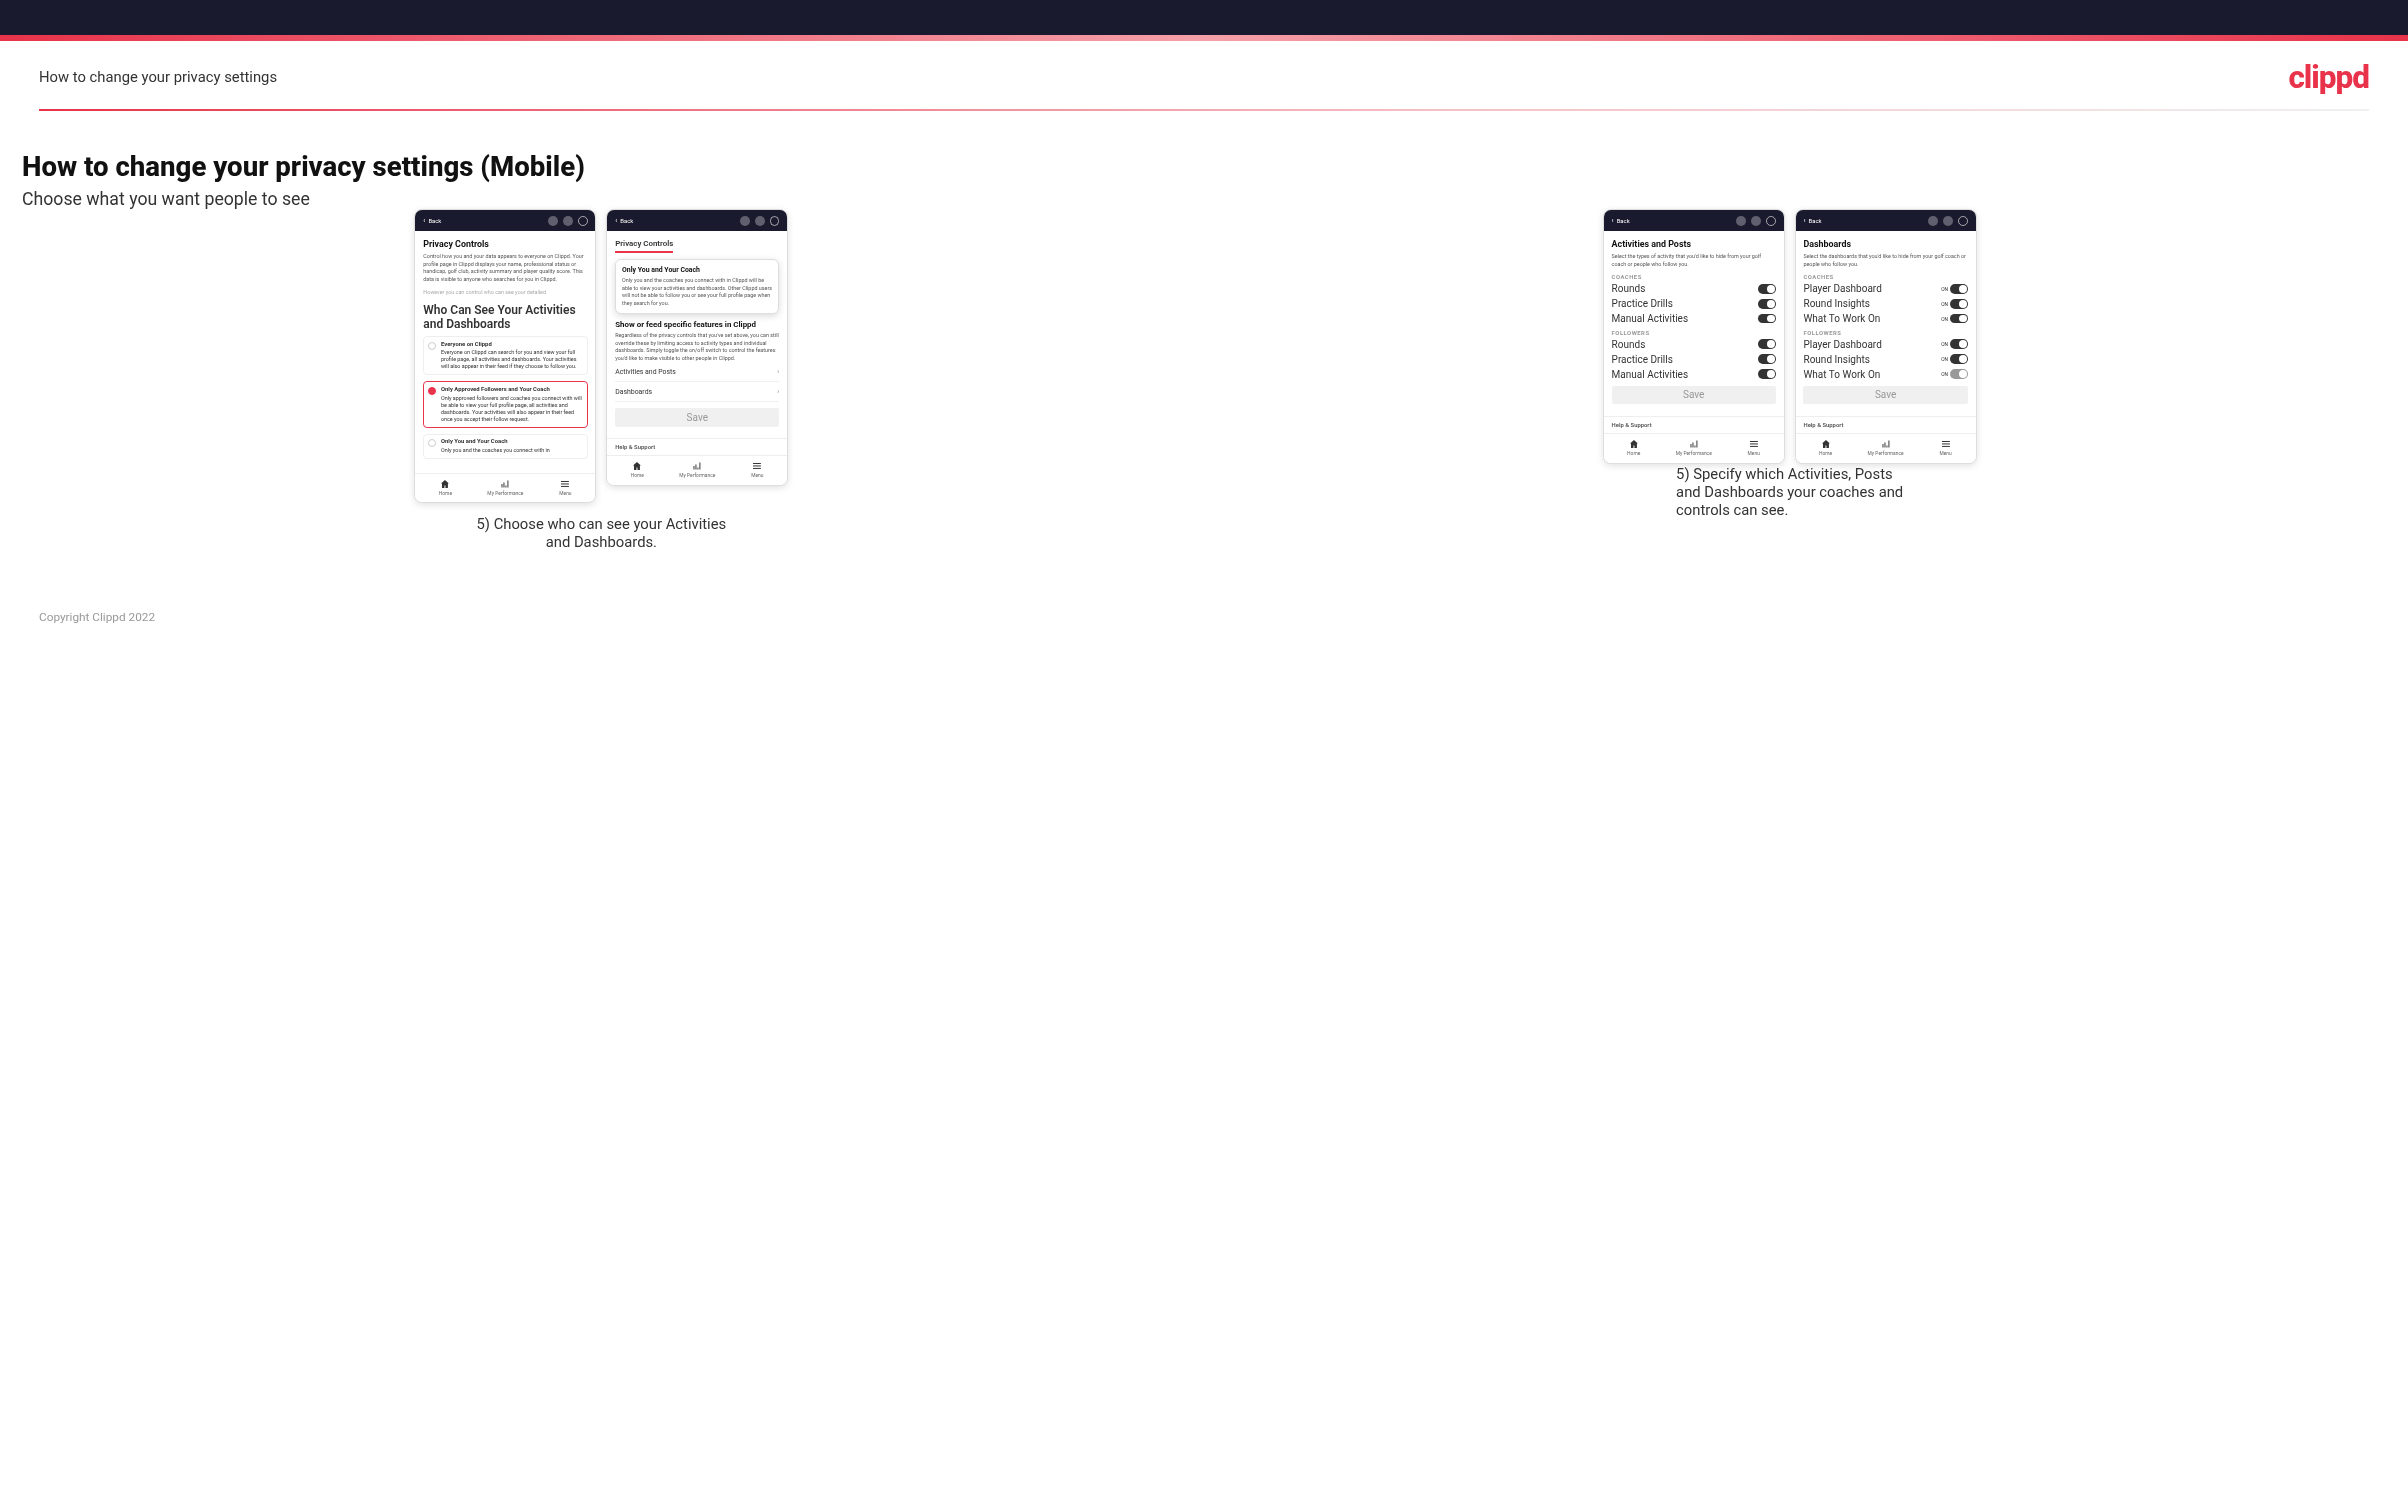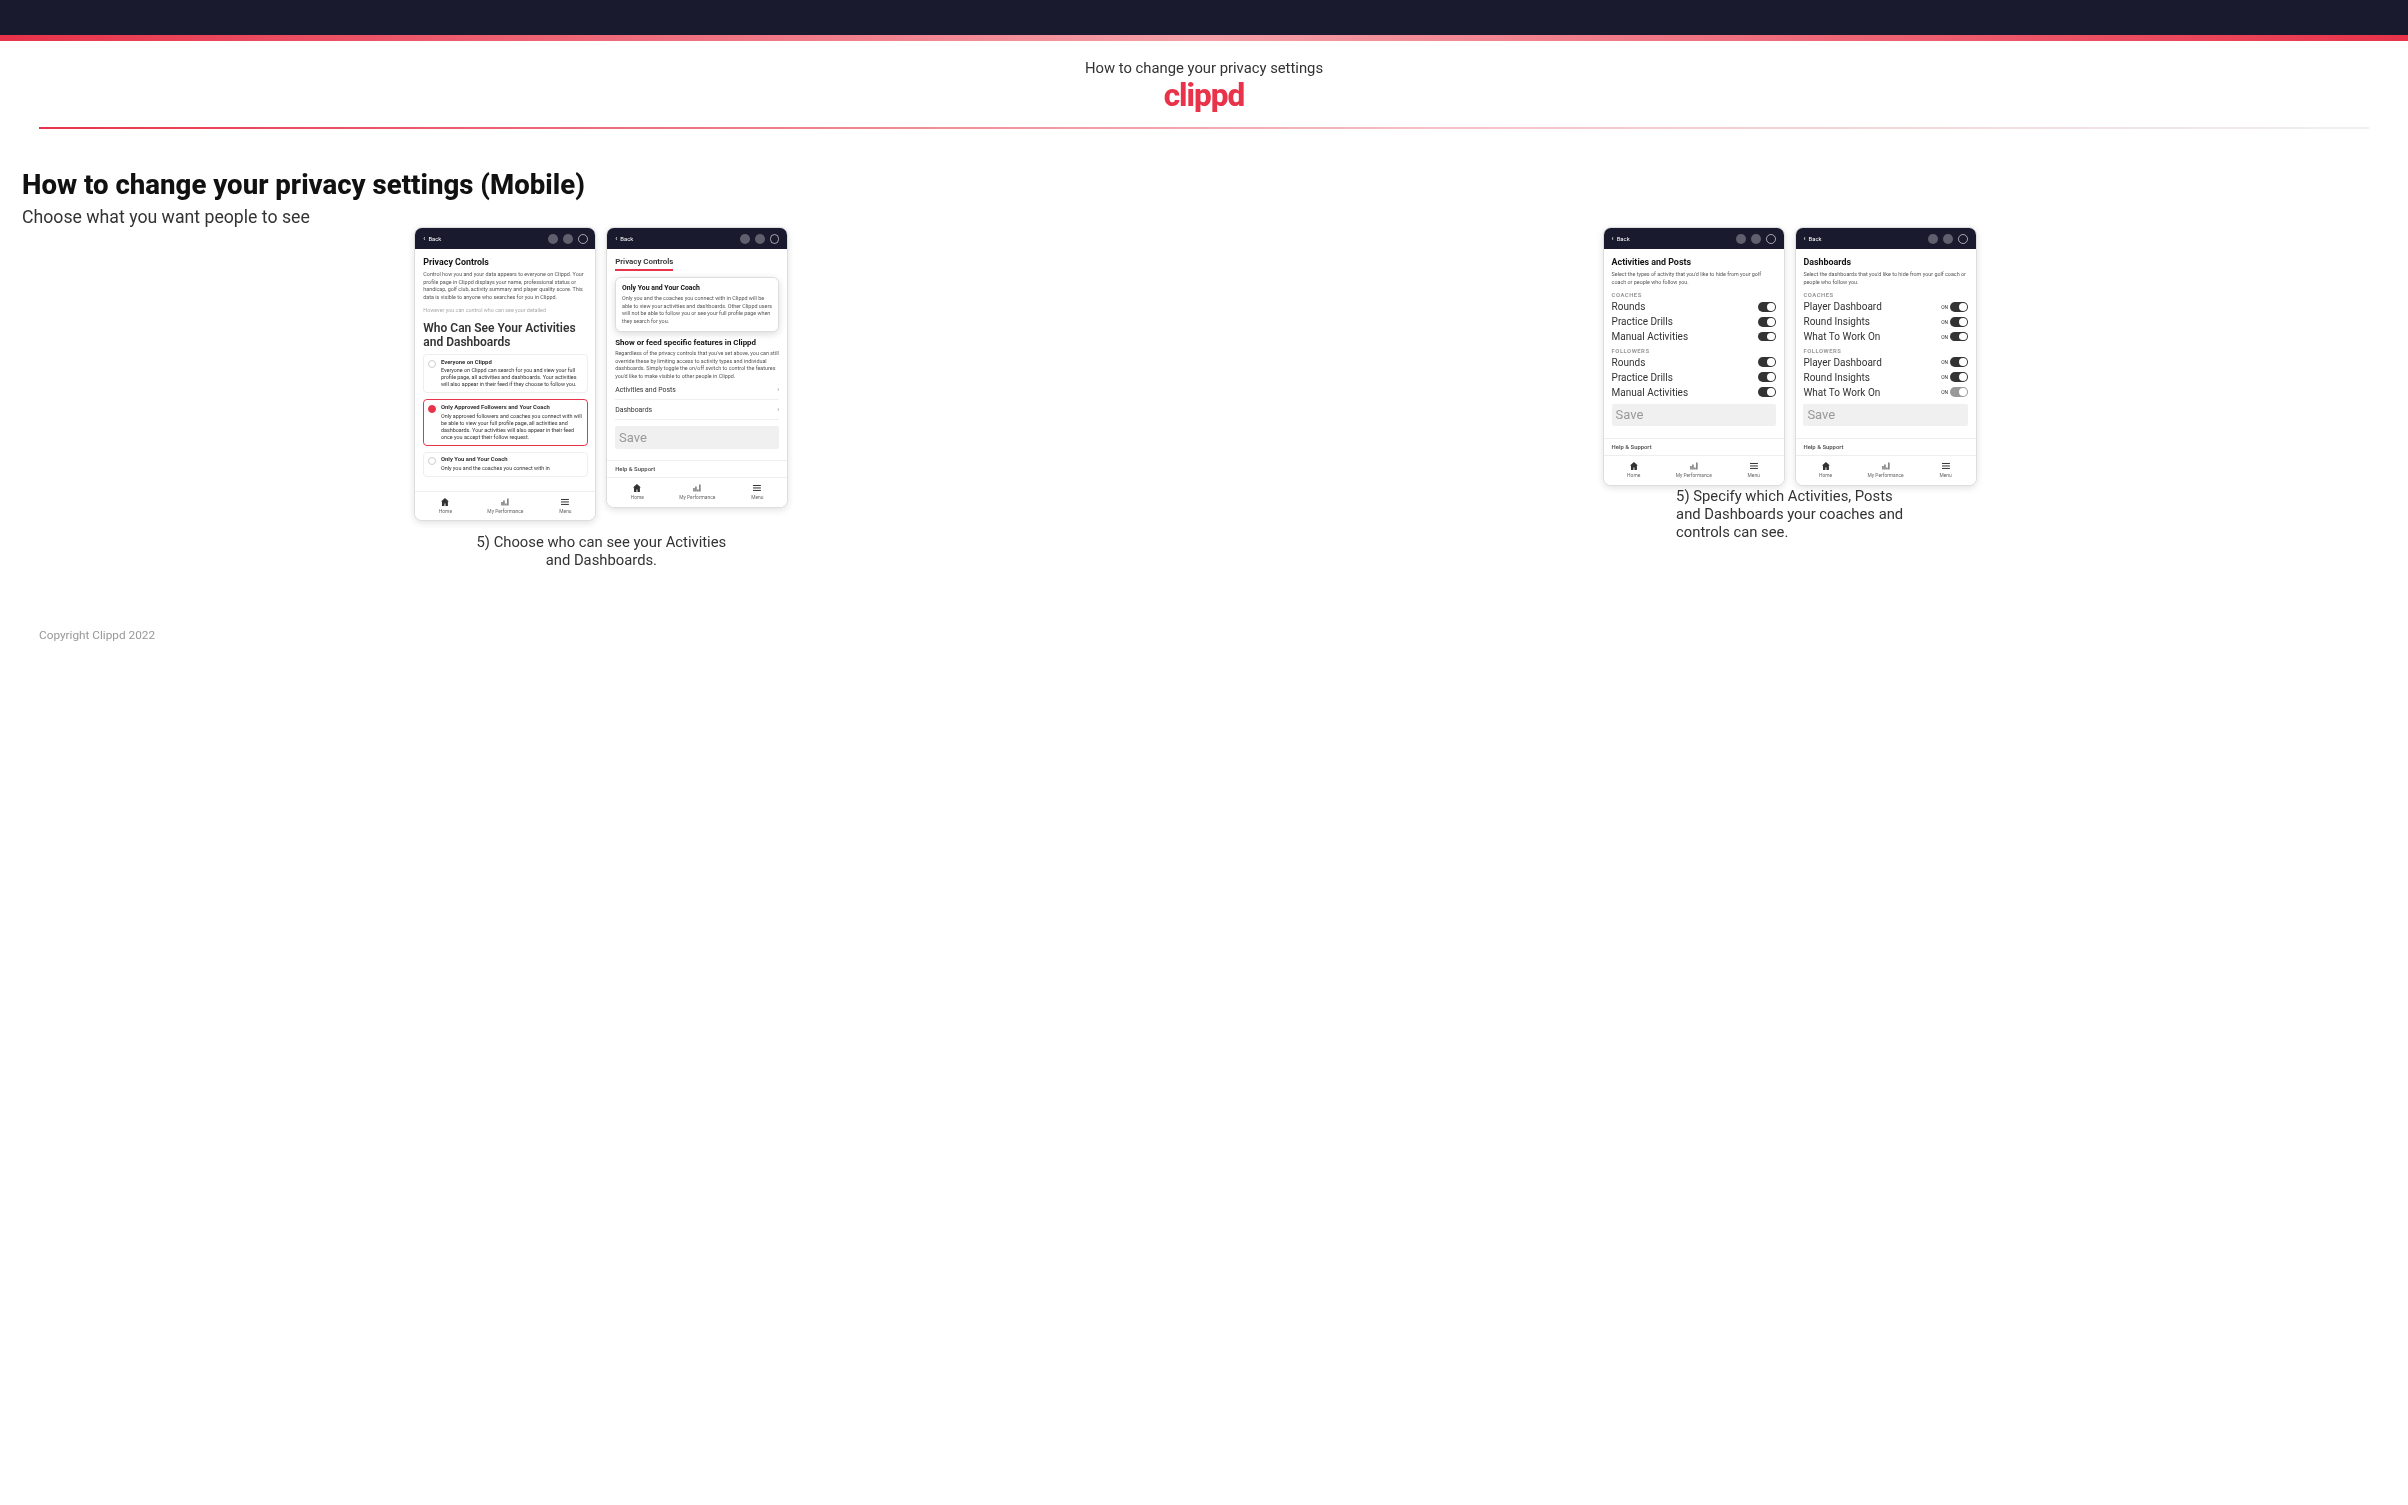--- a/index.html
+++ b/index.html
@@ -20,22 +20,22 @@
     }
     .top-bar-gradient {
       height: 5.9px;
       background: linear-gradient(90deg, #e8334a 0%, #f5a0a8 50%, #e8334a 100%);
     }
 
     
     .header {
       display: flex;
       align-items: center;
+      justify-content: space-between;
       padding: 17.7px 39px 13.8px 39px;
-      flex-direction: column;
     }
     .header-title {
       font-size: 14.8px;
       color: #333;
       font-weight: 400;
     }
     .logo {
       font-size: 31.5px;
       font-weight: 800;
       color: #e8334a;
@@ -227,23 +227,23 @@
       margin: 5.9px 0 3px 0;
     }
 
     
     .mobile-save-btn {
       width: 100%;
       padding: 3.9px;
       background: #f0f0f0;
       border: none;
       border-radius: 2px;
-      font-size: 13px;
+      font-size: 10px;
       color: #999;
-      text-align: left;
+      text-align: center;
       margin-top: 5.9px;
       margin-bottom: 3.9px;
     }
 
     
     .popup-overlay {
       position: relative;
       background: #fff;
       border: 1px solid #ddd;
       border-radius: 5.9px;

